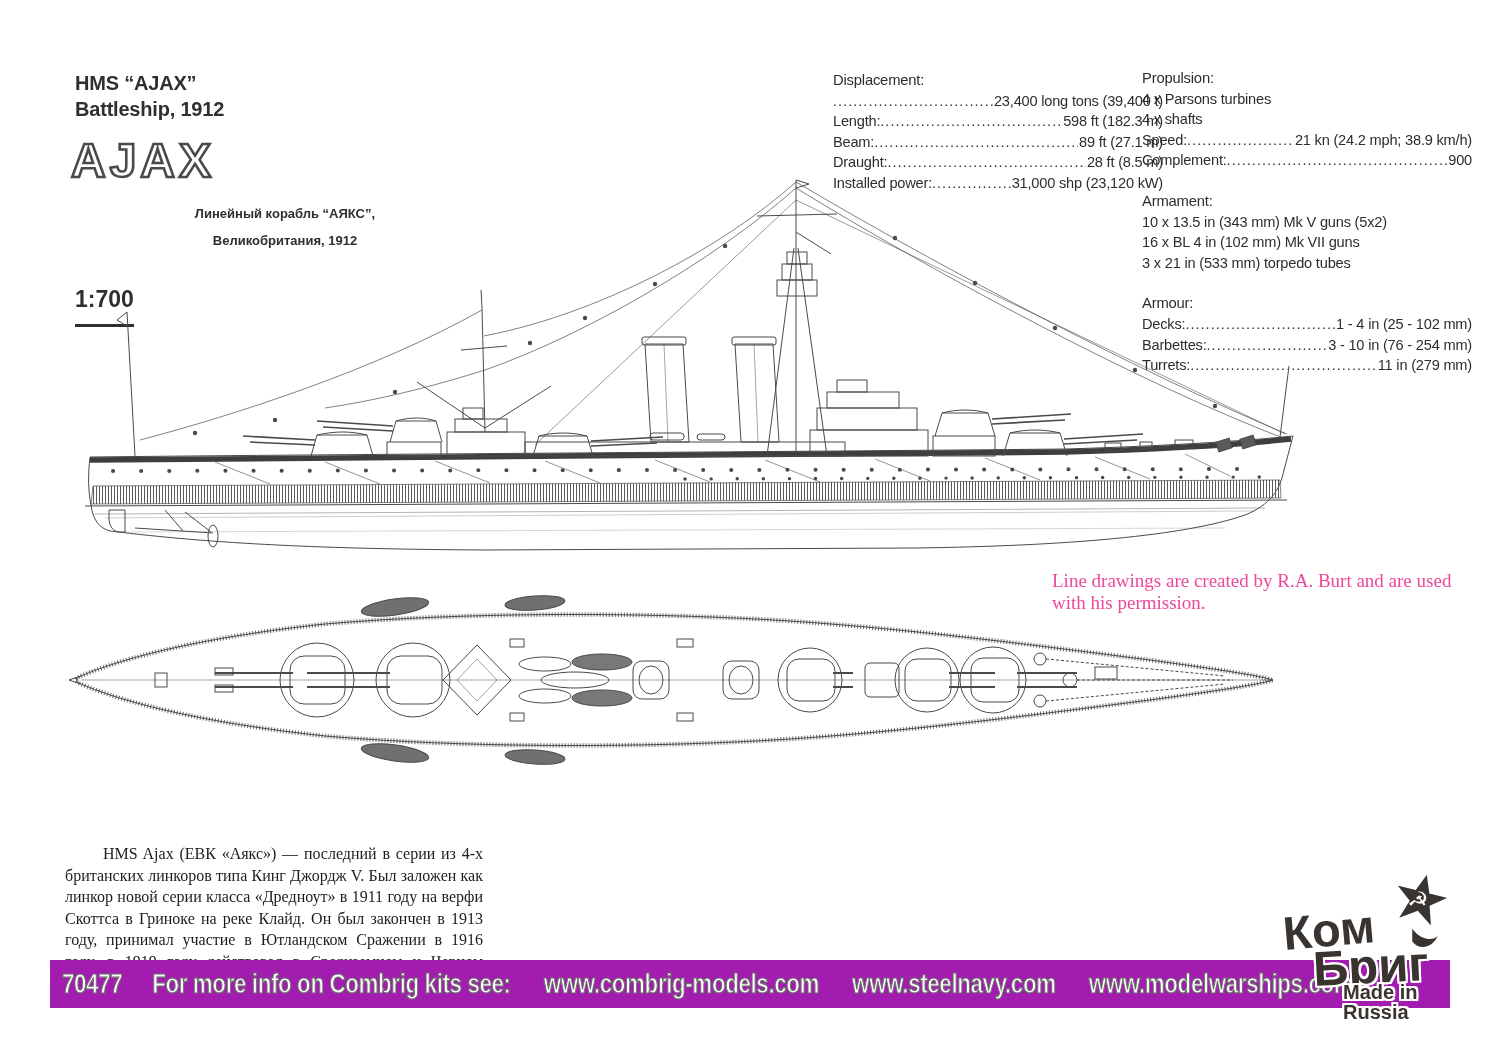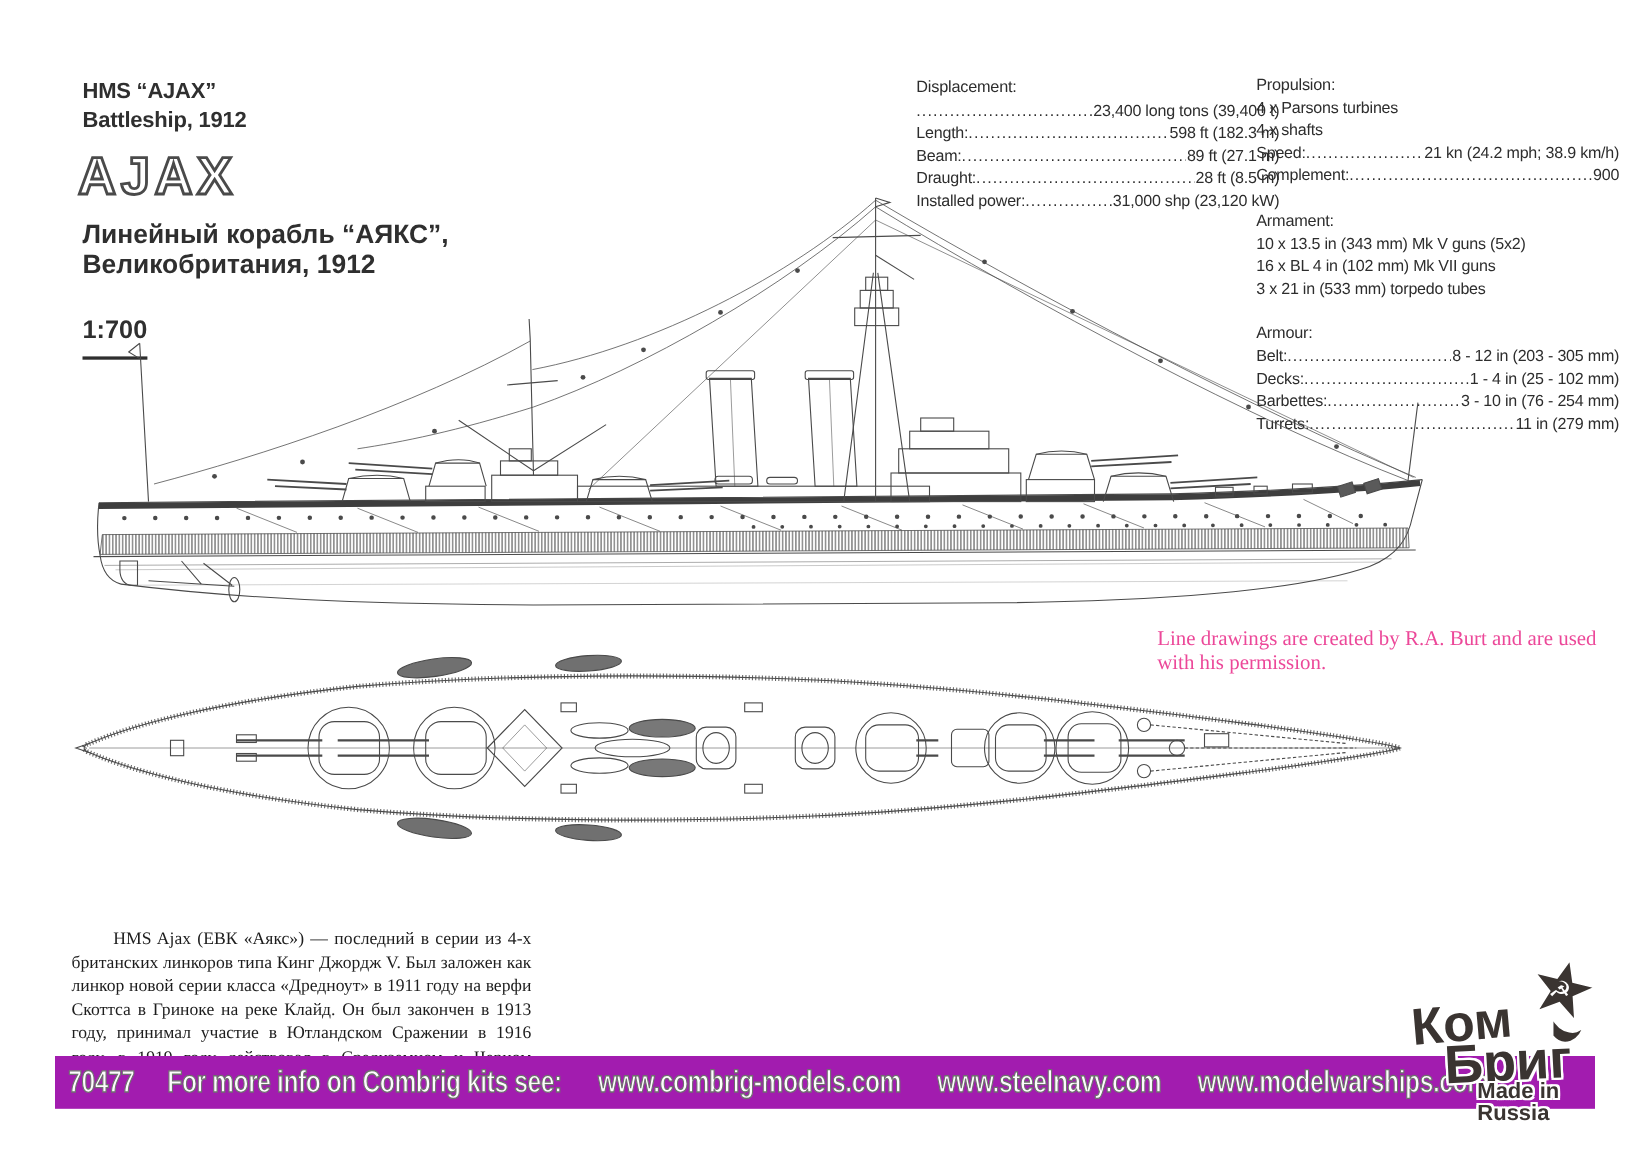--- a/index.html
+++ b/index.html
@@ -3,21 +3,21 @@
 <meta charset="utf-8">
 <style>
   html,body{margin:0;padding:0;background:#fff;}
   .sheet{position:relative;width:1500px;height:1060px;background:#ffffff;overflow:hidden;
          font-family:"Liberation Sans",sans-serif;color:#2d2d2d;}
   
   .title-block{position:absolute;left:75px;top:70px;width:420px;}
   .tb-line{font-size:20px;font-weight:700;line-height:26px;letter-spacing:-0.2px;color:#2f2f2f;}
   .tb-big{font-size:48px;font-weight:800;letter-spacing:4px;line-height:74px;margin:2px 0 2px -4px;
           color:#ffffff;-webkit-text-stroke:2.6px #4a4a4a;}
-  .tb-ru{font-size:24px;font-weight:700;line-height:27px;color:#2f2f2f;}
+  .tb-ru{font-size:13px;font-weight:700;line-height:27px;color:#2f2f2f;text-align:center;}
   .tb-scale{display:inline-block;margin-top:32px;font-size:23px;font-weight:700;
             border-bottom:3px solid #2f2f2f;padding-bottom:11px;color:#2f2f2f;}
   
   .spec{position:absolute;width:330px;font-size:14.6px;line-height:20.6px;letter-spacing:-0.2px;color:#2d2d2d;}
   .spec-a{left:833px;top:70px;}
   .spec-b{left:1142px;top:68px;}
   .spec h4{margin:0;font-size:14.8px;font-weight:400;line-height:20.6px;}
   .spec .gap{height:20px;}
   .lrow{display:flex;align-items:baseline;}
   .lrow .lbl{white-space:nowrap;}
@@ -112,25 +112,20 @@
       <span class="dots"></span>
       <span class="val">900</span>
     </div>
     <div class="gap"></div>
     <h4>Armament:</h4>
     <div class="plain">10 x 13.5 in (343 mm) Mk V guns (5x2)</div>
     <div class="plain">16 x BL 4 in (102 mm) Mk VII guns</div>
     <div class="plain">3 x 21 in (533 mm) torpedo tubes</div>
     <div class="gap"></div>
     <h4>Armour:</h4>
-    <div class="lrow">
-      <span class="lbl">Belt:</span>
-      <span class="dots"></span>
-      <span class="val">8 - 12 in (203 - 305 mm)</span>
-    </div>
     <div class="lrow">
       <span class="lbl">Decks:</span>
       <span class="dots"></span>
       <span class="val">1 - 4 in (25 - 102 mm)</span>
     </div>
     <div class="lrow">
       <span class="lbl">Barbettes:</span>
       <span class="dots"></span>
       <span class="val">3 - 10 in (76 - 254 mm)</span>
     </div>

